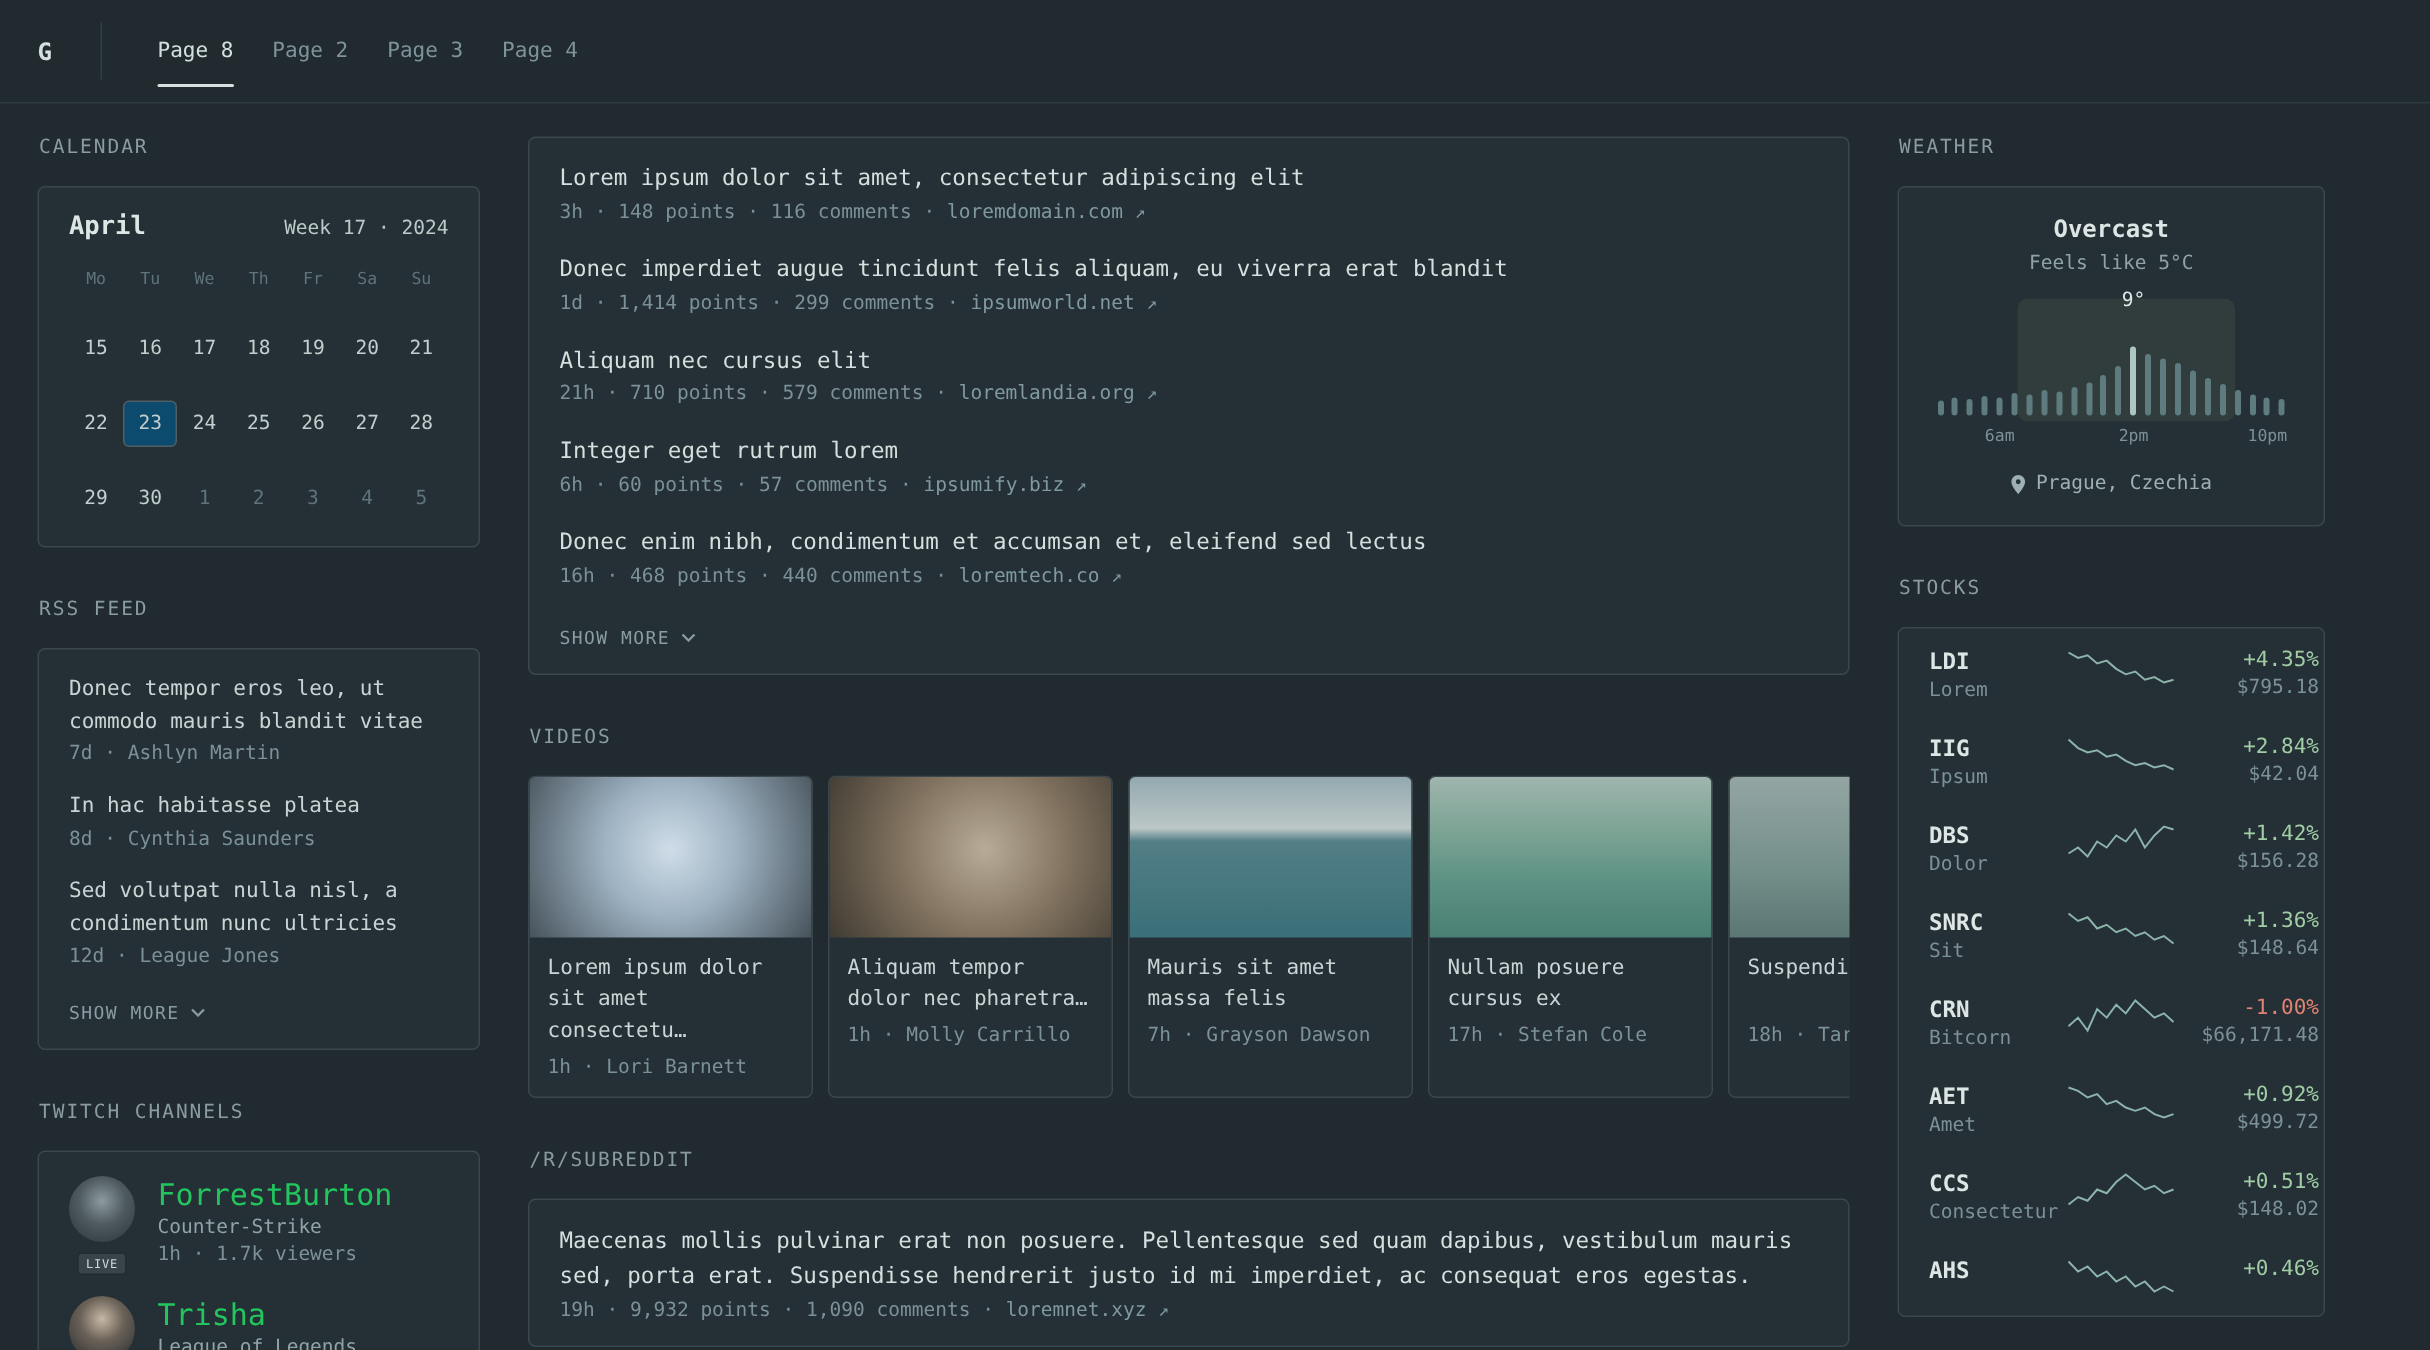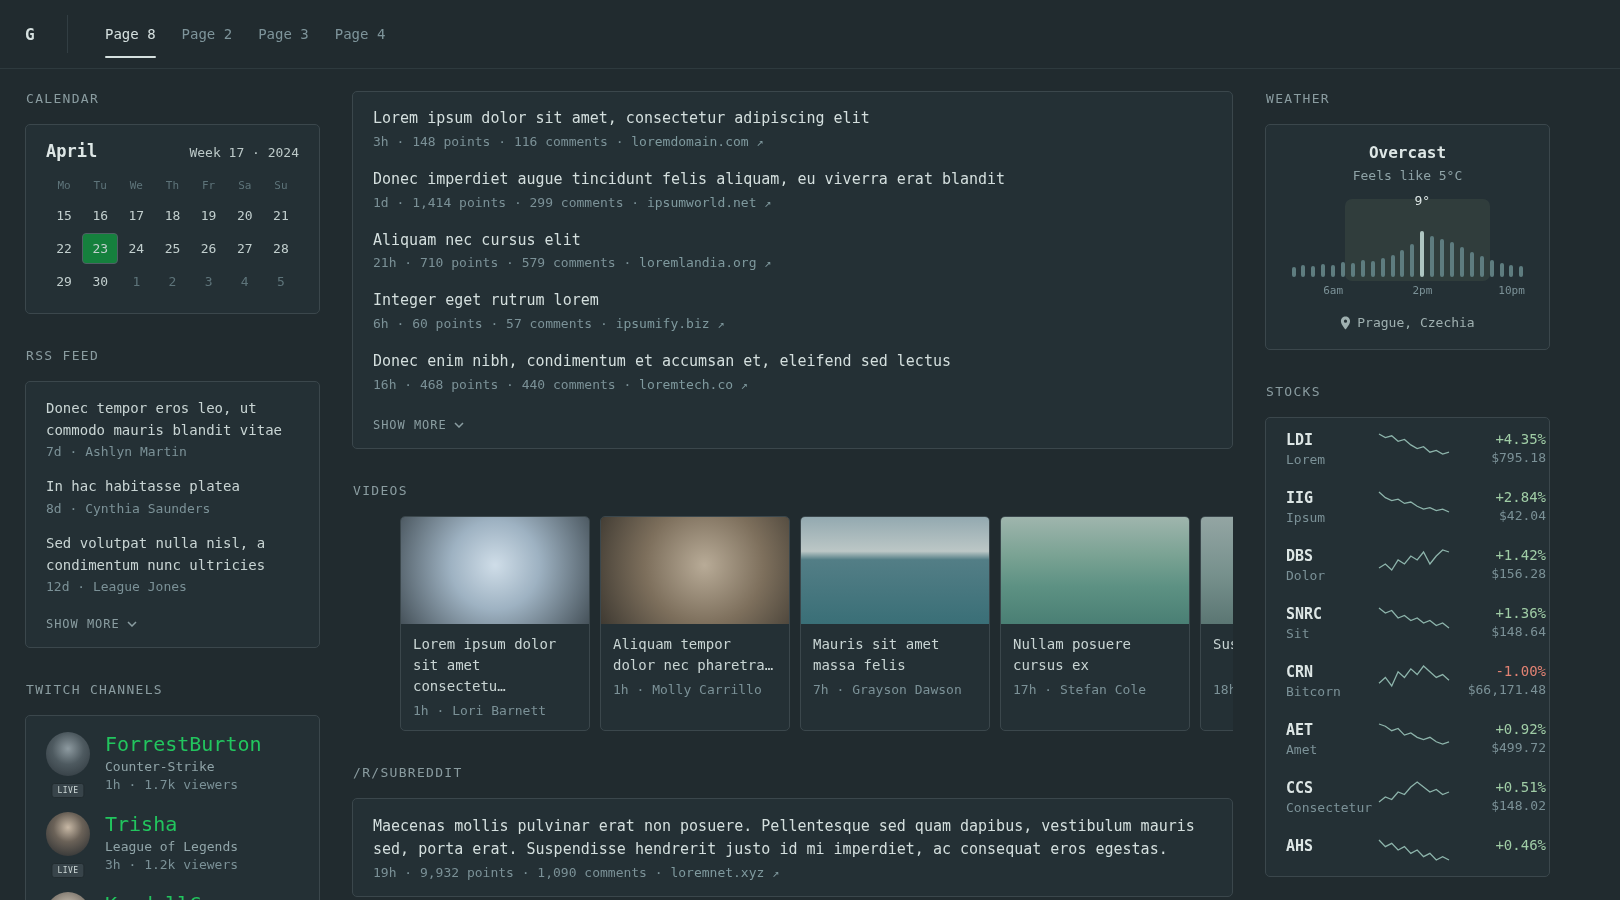--- a/index.html
+++ b/index.html
@@ -38,25 +38,25 @@
     color:#8a9ca0; margin:0 0 18px 1px;
   }
   .card {
     background:#243035; border:1px solid #3b474c; border-radius:5px;
     padding:16px 20px;
   }
   
   .cal-head { display:flex; justify-content:space-between; align-items:baseline; margin-bottom:10px; }
   .cal-month { font-size:17px; font-weight:bold; color:#dde6e5; }
   .cal-week { font-size:13px; color:#bcc9c8; }
-  .cal-grid { display:grid; grid-template-columns:repeat(7,1fr); row-gap:2px; text-align:center; }
+  .cal-grid { display:grid; grid-template-columns:repeat(7,1fr); row-gap:19px; text-align:center; }
   .cal-dow { font-size:11px; color:#5e747a; padding:8px 0 6px; }
   .cal-day { font-size:13px; color:#c2cfce; padding:7px 0; border:1px solid transparent; border-radius:4px; cursor:pointer; }
   .cal-day.muted { color:#5e747a; }
-  .cal-day.selected { background:#15803d; border-color:#4f5f64; }
+  .cal-day.selected { background:#0c4a6e; border-color:#4f5f64; }
   
   .rss-item { margin-bottom:17px; }
   .rss-title { font-size:14px; color:#c9d5d4; line-height:1.55; cursor:pointer; }
   .rss-meta { font-size:13px; color:#7b9197; margin-top:3px; }
   .show-more {
     display:inline-flex; align-items:center; gap:7px;
     font-size:12px; letter-spacing:0.08em; color:#8a9da1; margin-top:6px; cursor:pointer;
   }
   .chev { display:inline-block; }
   
@@ -74,21 +74,21 @@
   .tw-name { font-size:20px; color:#22c55e; cursor:pointer; }
   .tw-game { font-size:13px; color:#90a4a8; margin-top:3px; }
   .tw-meta { font-size:13px; color:#7b9197; margin-top:3px; }
   
   .hn-item { margin-bottom:20px; }
   .hn-title { font-size:15px; color:#d4dfde; line-height:1.45; cursor:pointer; }
   .hn-meta { font-size:13px; color:#7b9197; margin-top:4px; }
   .hn-domain { color:#7f999e; cursor:pointer; }
   .ext-arrow { font-size:12px; color:#7f999e; }
   
-  .videos-row { display:flex; gap:10px; overflow:hidden;margin-left:48px; }
+  .videos-row { display:flex; gap:10px; overflow:hidden; }
   .video-card {
     width:190px; flex-shrink:0; background:#243035;
     border:1px solid #3b474c; border-radius:5px; overflow:hidden; cursor:pointer;
   }
   .video-thumb { height:107px; }
   .thumb-1 { background:radial-gradient(circle at 50% 45%, #cfdde8 0%, #9eb2c2 40%, #46525a 100%); }
   .thumb-2 { background:radial-gradient(circle at 55% 45%, #b8ab97 0%, #7d6f5c 50%, #3f3a32 100%); }
   .thumb-3 { background:linear-gradient(to bottom, #93a9b0 0%, #bcc7c6 32%, #537e86 40%, #3a6f77 100%); }
   .thumb-4 { background:linear-gradient(to bottom, #9fb5ad 0%, #7ba394 35%, #5d9183 65%, #4a7f74 100%); }
   .thumb-5 { background:linear-gradient(to bottom, #93a5a3 0%, #76908c 55%, #5b7673 100%); }

